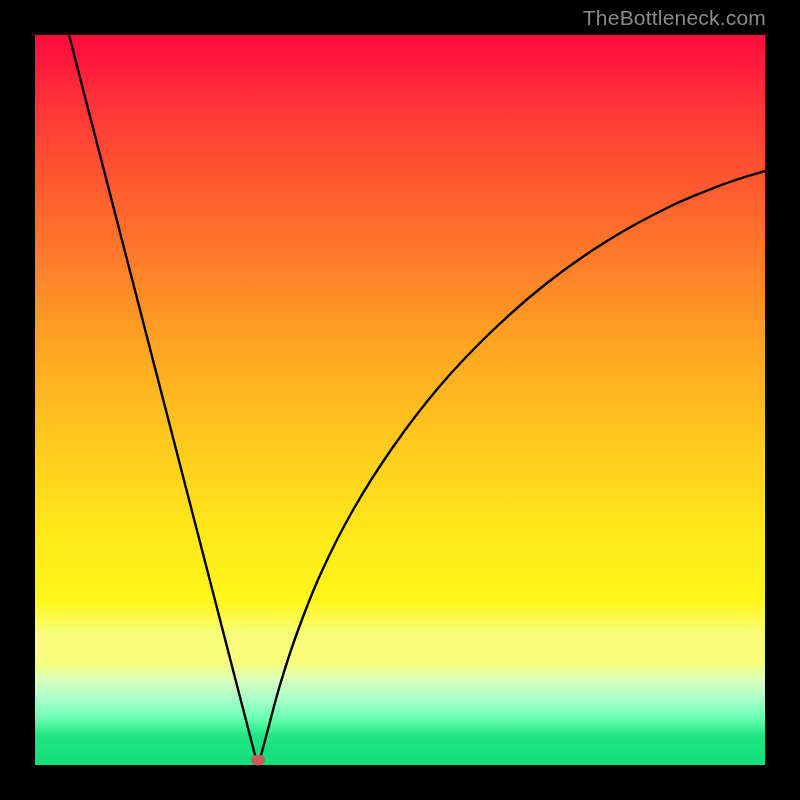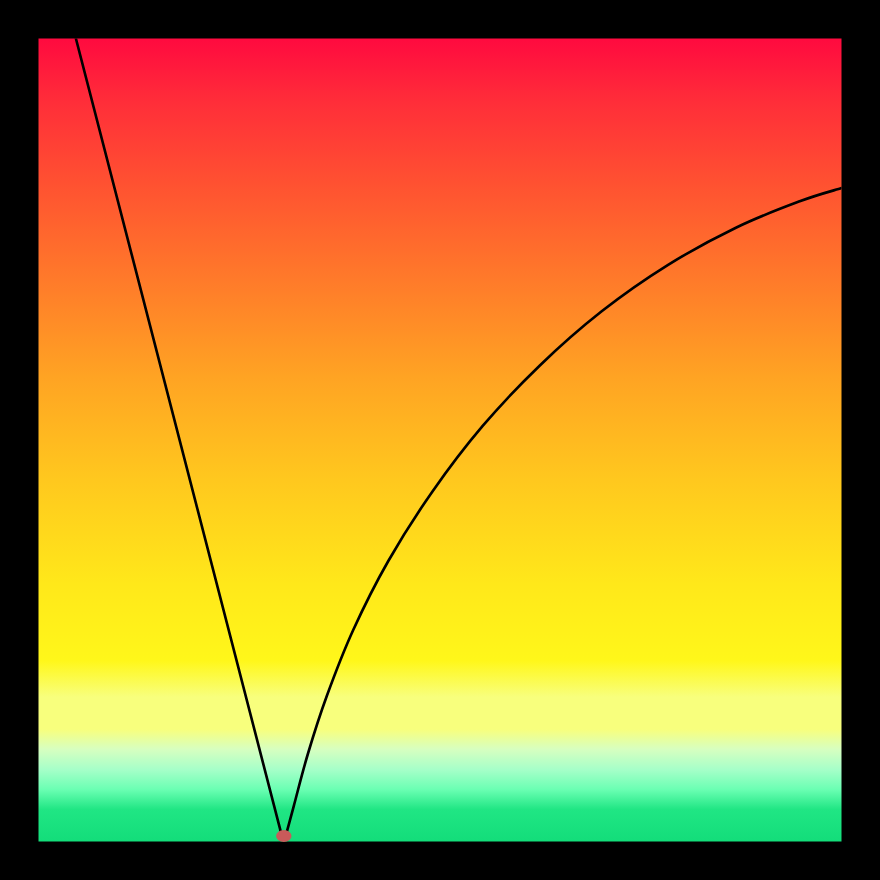--- a/index.html
+++ b/index.html
@@ -66,19 +66,20 @@
     height: 11px;
     border-radius: 50%;
     background: #c95a5a;
     transform: translate(-50%, -50%);
   }
 </style>
 </head>
 <body>
 
 <div class="frame">
+  <div class="watermark">TheBottleneck.com</div>
   <div class="plot">
     <svg class="curve" viewBox="0 0 730 730" preserveAspectRatio="none">
       <path id="curve-path" fill="none" stroke="#000000" stroke-width="2.4" stroke-linecap="round" stroke-linejoin="round" d="M 34 0 L 221 724 M 225 724 C 226.26 719.32 228.4 711.32 232 698 C 235.6 684.68 239.6 668 245 650 C 250.4 632 254.62 618.16 262 598 C 269.38 577.84 275.92 560.14 286 538 C 296.08 515.86 305.04 497.68 318 475 C 330.96 452.32 342.52 434.14 358 412 C 373.48 389.86 386.36 372.7 404 352 C 421.64 331.3 436.56 315.72 456 297 C 475.44 278.28 491.12 264.38 512 248 C 532.88 231.62 550.04 219.68 572 206 C 593.96 192.32 612.4 182.44 634 172 C 655.6 161.56 674.72 154.48 692 148 C 709.28 141.52 723.16 138.16 730 136 "></path>
     </svg>
     <div id="marker" class="marker" style="left: 223px; top: 725px; background: rgb(201, 90, 90);"></div>
   </div>
 </div>
 
 </body></html>

